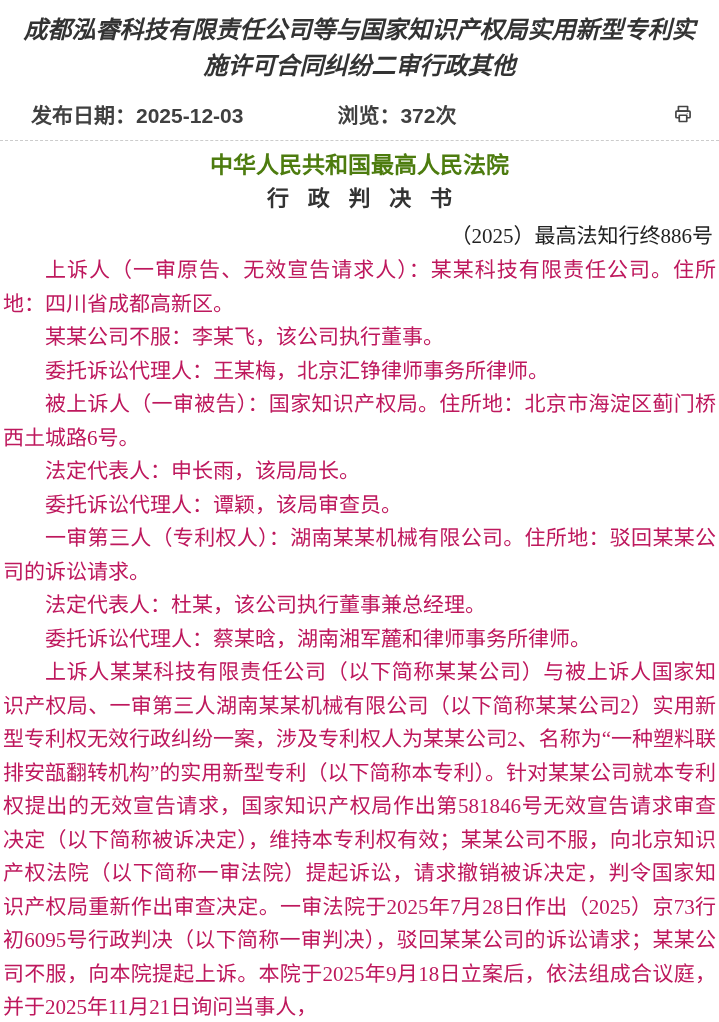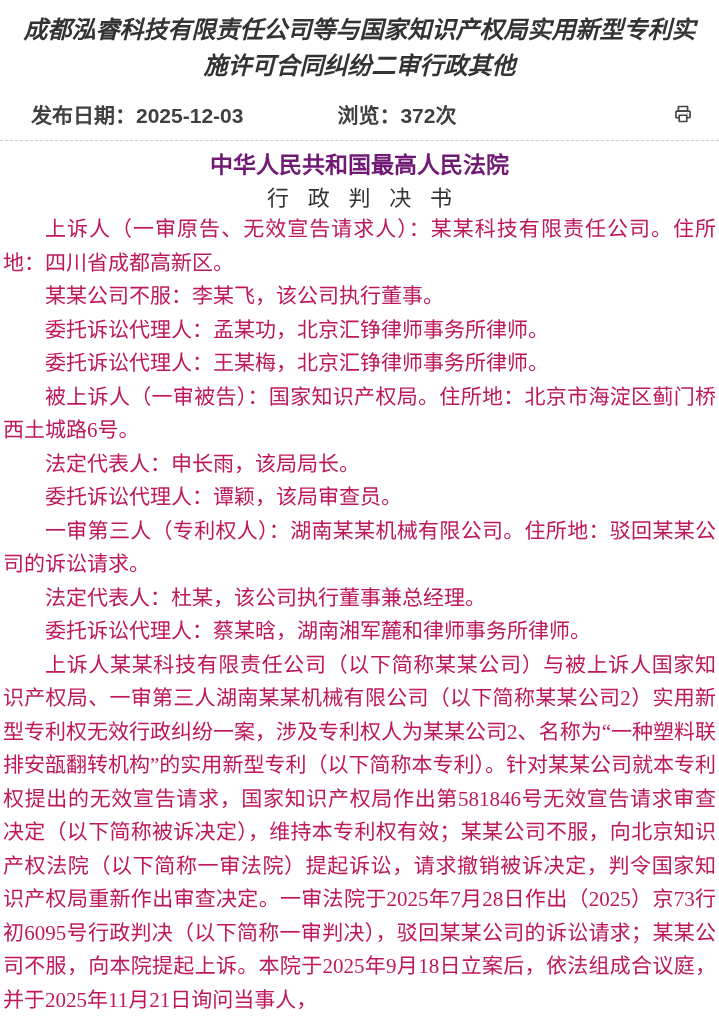--- a/index.html
+++ b/index.html
@@ -43,27 +43,27 @@
     line-height: 0;
     cursor: pointer;
   }
   .court-name {
     margin-top: 10px;
     text-align: center;
     font-family: "Liberation Sans", sans-serif;
     font-weight: 600;
     font-size: 23px;
     line-height: 28px;
-    color: #701a75;
+    color: #4d7c0f;
   }
   .doc-type {
     margin-top: 6px;
     text-align: center;
     font-family: "Liberation Sans", sans-serif;
-    font-weight: 400;
+    font-weight: 700;
     font-size: 22px;
     line-height: 28px;
     color: #333333;
     letter-spacing: 0.85em;
     text-indent: 0.85em;
   }
   .case-number {
     margin: 9px 6px 4px 0;
     text-align: right;
     font-family: "Liberation Serif", serif;
@@ -102,27 +102,27 @@
           <rect x="7.5" y="13.5" width="9" height="7.5" fill="#ffffff"></rect>
           <circle cx="17" cy="11" r="0.6" fill="#444444" stroke="none"></circle>
         </svg>
       </span>
     </button>
   </div>
 
   <div class="doc">
     <div class="court-name">中华人民共和国最高人民法院</div>
     <div class="doc-type">行政判决书</div>
+    <div class="case-number">（2025）最高法知行终886号</div>
     <div class="doc-body">
 
         <p class="doc-para">上诉人（一审原告、无效宣告请求人）：某某科技有限责任公司。住所地：四川省成都高新区。</p>
 
         <p class="doc-para">某某公司不服：李某飞，该公司执行董事。</p>
 
-        <p class="doc-para">委托诉讼代理人：孟某功，北京汇铮律师事务所律师。</p>
 
         <p class="doc-para">委托诉讼代理人：王某梅，北京汇铮律师事务所律师。</p>
 
         <p class="doc-para">被上诉人（一审被告）：国家知识产权局。住所地：北京市海淀区蓟门桥西土城路6号。</p>
 
         <p class="doc-para">法定代表人：申长雨，该局局长。</p>
 
 
         <p class="doc-para">委托诉讼代理人：谭颖，该局审查员。</p>
 

